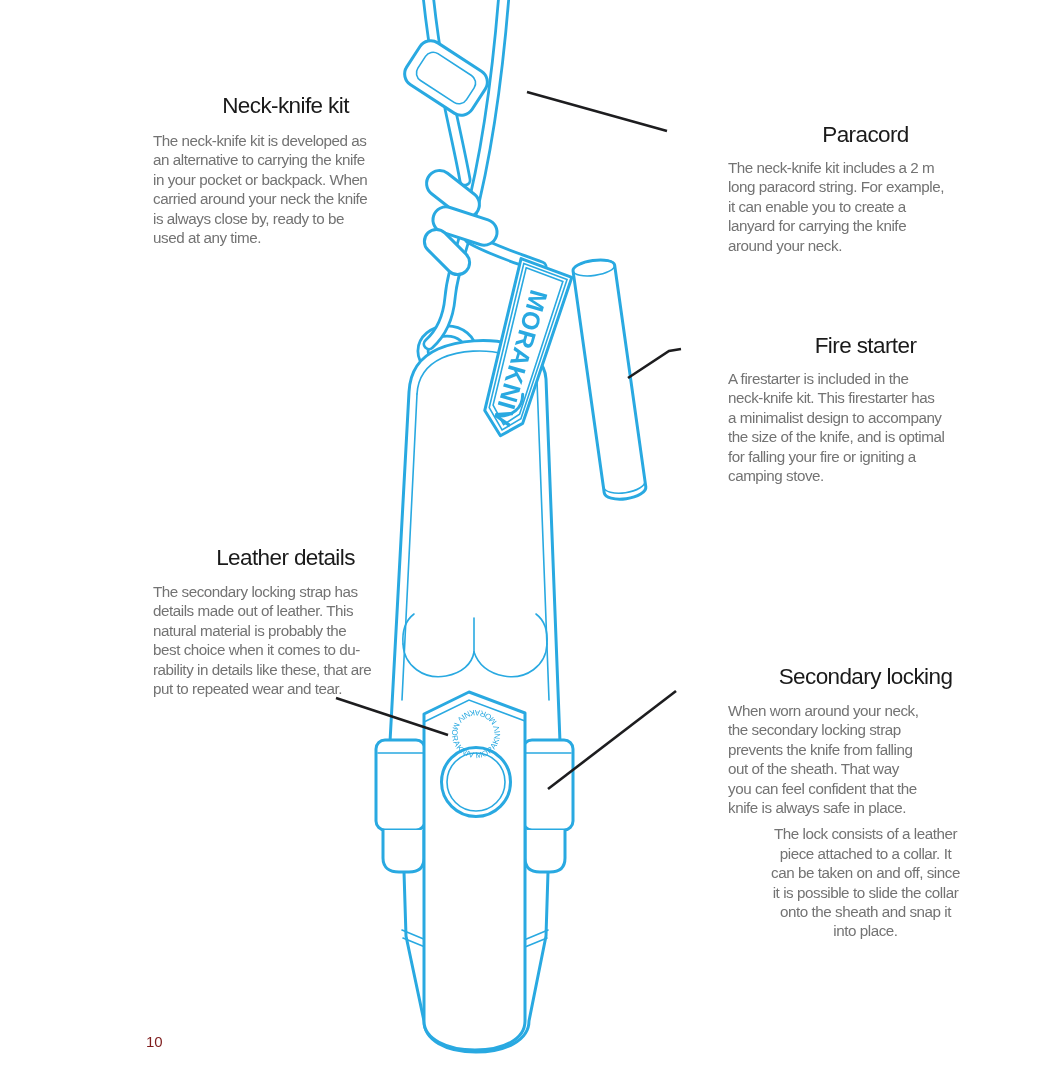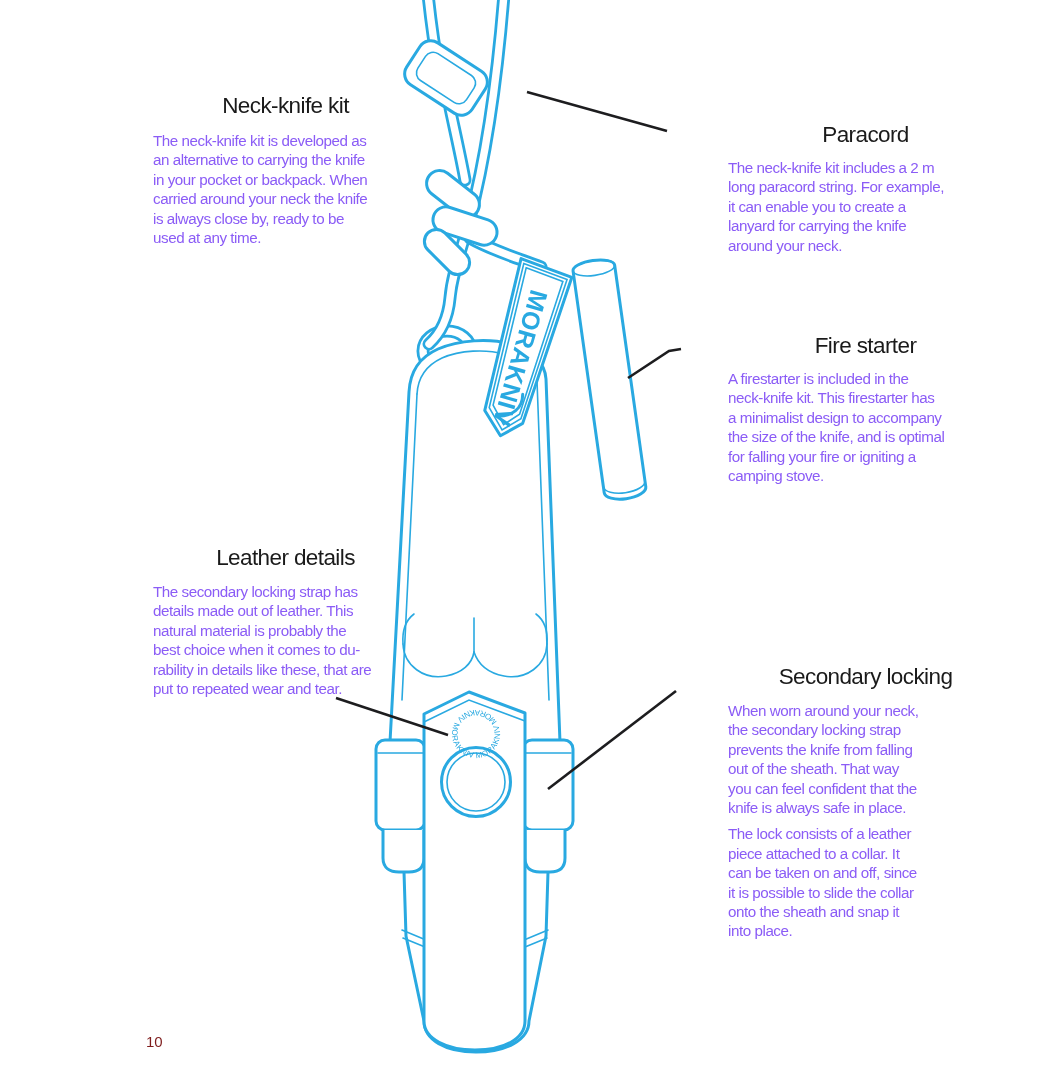--- a/index.html
+++ b/index.html
@@ -2,23 +2,23 @@
 <html><head>
 <meta charset="utf-8">
 <style>
   html,body{margin:0;padding:0;background:#ffffff;}
   body{width:1045px;height:1080px;position:relative;overflow:hidden;
        font-family:"Liberation Sans",sans-serif;}
   .page{position:absolute;inset:0;background:#ffffff;}
   .txt-block{position:absolute;}
   .heading{font-size:22.5px;font-weight:500;letter-spacing:-0.6px;color:#1a1a1a;
            line-height:1.15;white-space:nowrap;text-align:center;}
-  .body-text{font-size:15.2px;letter-spacing:-0.45px;color:#8b5cf6;
+  .body-text{font-size:15.2px;letter-spacing:-0.45px;color:#737373;
              line-height:19.4px;white-space:pre-line;}
-  .body-text + .body-text{margin-top:7px;}
+  .body-text + .body-text{margin-top:7px;text-align:center;}
   .left-col{left:153px;width:265px;}
   .right-col{left:688px;width:275px;margin-left:40px;}
   .page-number{position:absolute;left:146px;top:1033px;font-size:15px;
                letter-spacing:-0.2px;color:#7f1d1d;}
   svg.illustration{position:absolute;inset:0;pointer-events:none;}
   .blue-line{fill:none;stroke:#29A9E1;stroke-width:3;stroke-linejoin:round;stroke-linecap:round;}
   .blue-fill{fill:#ffffff;stroke:#29A9E1;stroke-width:3;stroke-linejoin:round;}
   .blue-thin{fill:none;stroke:#29A9E1;stroke-width:1.6;stroke-linecap:round;}
   .cord-outer{fill:none;stroke:#29A9E1;stroke-width:13;stroke-linecap:round;}
   .cord-inner{fill:none;stroke:#ffffff;stroke-width:7.4;stroke-linecap:round;}

